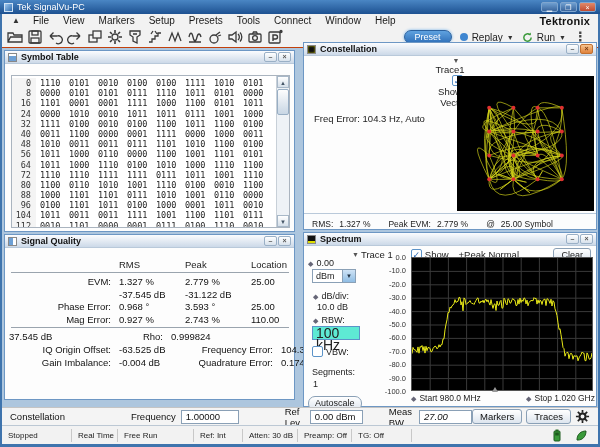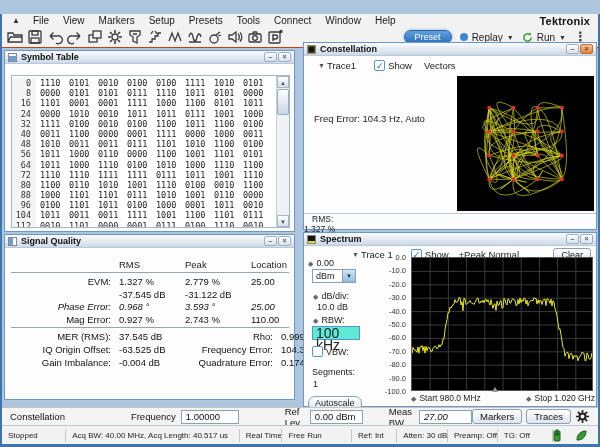--- a/index.html
+++ b/index.html
@@ -58,27 +58,27 @@
   .sq-head { position:absolute; left:4px; top:24px; display:flex; font-size:9.5px; color:#222; }
   .sq-label { width:110px; text-align:right; padding-right:8px; }
   .sq-col { width:66px; }
   .sq-line { position:absolute; left:6px; width:278px; height:1px; background:#9aa4ae; }
   .sq-row { position:absolute; left:4px; display:flex; }
   .sq-val { width:72px; }
   .sq-label2 { width:90px; text-align:right; padding-right:8px; }
 
   
   #constellation-panel { left:303px; top:42px; width:294px; height:188px; }
-  .trace-row { position:absolute; left:0; top:14px; width:100%; height:16px; display:flex; align-items:center; font-size:9.5px; color:#222; }
+  .trace-row { position:absolute; left:0; top:14px; width:100%; height:16px; display:flex; align-items:center; font-size:9.5px; color:#222;flex-direction:column; }
   .tr-arrow { font-size:7px; color:#555; margin:0 2px 0 14px; }
   .chk { width:11px; height:11px; border:1px solid #5c93c8; background:#fff; border-radius:2px; font-size:9px; line-height:10px; text-align:center; color:#2a66b0; margin:0 3px 0 18px; }
   .chk.empty { color:transparent; }
   .c-freq-error { position:absolute; left:10px; top:70px; font-size:9.5px; color:#222; }
   #const-plot { position:absolute; left:153px; top:33px; width:137px; height:135px; background:#000; }
-  .c-status { position:absolute; left:0; bottom:0; width:100%; height:16px; border-top:1px solid #b9c9da; display:flex; align-items:flex-start; font-size:8.5px; color:#222; background:#fbfcfd;flex-direction:column; }
+  .c-status { position:absolute; left:0; bottom:0; width:100%; height:16px; border-top:1px solid #b9c9da; display:flex; align-items:flex-end; font-size:8.5px; color:#222; background:#fbfcfd; }
   .c-status span { margin-right:6px; }
 
   
   #spectrum-panel { left:303px; top:232px; width:294px; height:175px; }
   .sp-head { position:absolute; left:0; top:14px; width:100%; height:15px; display:flex; align-items:center; font-size:9.5px; color:#222; }
   .sp-head .tr-arrow { margin-left:48px; }
   .clear-btn { margin-left:auto; margin-right:5px; height:14px; padding:0 7px; font-size:9px; line-height:12px; border:1px solid #8aa0b6; border-radius:3px; background:linear-gradient(#fff,#dde5ee); color:#222; }
   .sp-left { position:absolute; left:0; top:22px; width:104px; font-size:9px; color:#222; }
   .sp-ref { position:absolute; left:4px; top:3px; }
   .diamond { color:#667; font-size:7px; margin-right:3px; }
@@ -110,20 +110,29 @@
   
   .statusbar { position:absolute; left:2px; top:425px; width:596px; height:19px; background:#f2f2f2; border-top:1px solid #bcc8d4; display:flex; align-items:center; font-size:8px; color:#222; z-index:3; }
   .sb-seg { height:13px; line-height:13px; padding:0 6px; border-right:1px solid #c8c8c8; white-space:nowrap; overflow:hidden; }
   .sb-icons { margin-left:auto; display:flex; gap:14px; padding-right:10px; }
 </style>
 </head>
 <body>
 
 <div id="window">
 
+  <div class="titlebar">
+    <span class="app-icon"></span>
+    <span>Tek SignalVu-PC</span>
+    <span class="winbtns">
+      <span class="winbtn">▁</span>
+      <span class="winbtn">❒</span>
+      <span class="winbtn close">×</span>
+    </span>
+  </div>
   <div class="frame l"></div>
   <div class="frame r"></div>
   <div class="frame b"></div>
 
   <div class="menubar">
     <span class="eject">▲</span>
     <span id="menu-items"><span class="menu-item">File</span><span class="menu-item">View</span><span class="menu-item">Markers</span><span class="menu-item">Setup</span><span class="menu-item">Presets</span><span class="menu-item">Tools</span><span class="menu-item">Connect</span><span class="menu-item">Window</span><span class="menu-item">Help</span></span>
     <span class="brand">Tektronix</span>
   </div>
 
@@ -433,37 +442,36 @@
           <span class="sq-col">1.327 %</span>
           <span class="sq-col">2.779 %</span>
           <span class="sq-col">25.00</span>
         </div>
         <div class="sq-row" style="top: 53.5px;">
           <span class="sq-label"></span>
           <span class="sq-col">-37.545 dB</span>
           <span class="sq-col">-31.122 dB</span>
           <span class="sq-col"></span>
         </div>
-        <div class="sq-row" style="top: 66px; font-style: italic;">
+        <div class="sq-row" style="top: 66px;">
           <span class="sq-label">Phase Error:</span>
           <span class="sq-col">0.968 °</span>
           <span class="sq-col">3.593 °</span>
           <span class="sq-col">25.00</span>
         </div>
         <div class="sq-row" style="top: 78.5px;">
           <span class="sq-label">Mag Error:</span>
           <span class="sq-col">0.927 %</span>
           <span class="sq-col">2.743 %</span>
           <span class="sq-col">110.00</span>
         </div>
       </div>
     <div class="sq-line" style="top:92px"></div>
     <div id="sq-extra">
         <div class="sq-row" style="top: 96px;">
-          <span class="sq-label">MER (RMS):</span>
           <span class="sq-val">37.545 dB</span>
           <span class="sq-label2">Rho:</span>
           <span class="sq-val">0.999824</span>
         </div>
         <div class="sq-row" style="top: 109px;">
           <span class="sq-label">IQ Origin Offset:</span>
           <span class="sq-val">-63.525 dB</span>
           <span class="sq-label2">Frequency Error:</span>
           <span class="sq-val">104.3 Hz</span>
         </div>
@@ -612,21 +620,20 @@
       <span class="cb-btn">Traces</span>
       <svg width="15" height="15" viewBox="0 0 16 16">
           <circle cx="8" cy="8" r="3.2" stroke="#222" stroke-width="2.2" fill="none"></circle>
           <path d="M8 1v3 M8 12v3 M1 8h3 M12 8h3 M3 3l2.2 2.2 M10.8 10.8l2.2 2.2 M13 3l-2.2 2.2 M5.2 10.8l-2.2 2.2" stroke="#222" stroke-width="1.8"></path>
         </svg>
     </span>
   </div>
 
   <div class="statusbar" id="statusbar">
       <div class="sb-seg" style="width: 70px;">Stopped</div>
-      <div class="sb-seg" style="width: 192px;">Acq BW: 40.00 MHz, Acq Length: 40.517 us</div>
       <div class="sb-seg" style="width: 46px;">Real Time</div>
       <div class="sb-seg" style="width: 76px;">Free Run</div>
       <div class="sb-seg" style="width: 49px;">Ref: Int</div>
       <div class="sb-seg" style="width: 55px;">Atten: 30 dB</div>
       <div class="sb-seg" style="width: 54px;">Preamp: Off</div>
       <div class="sb-seg" style="width: 60px;">TG: Off</div>
       <div class="sb-icons">
         <svg width="8" height="13" viewBox="0 0 8 13">
           <rect x="2.5" y="0.5" width="3" height="1.5" fill="#2a6e2a"></rect>
           <rect x="1" y="2" width="6" height="10" rx="1" fill="#3a9a3a" stroke="#1d5a1d"></rect>

